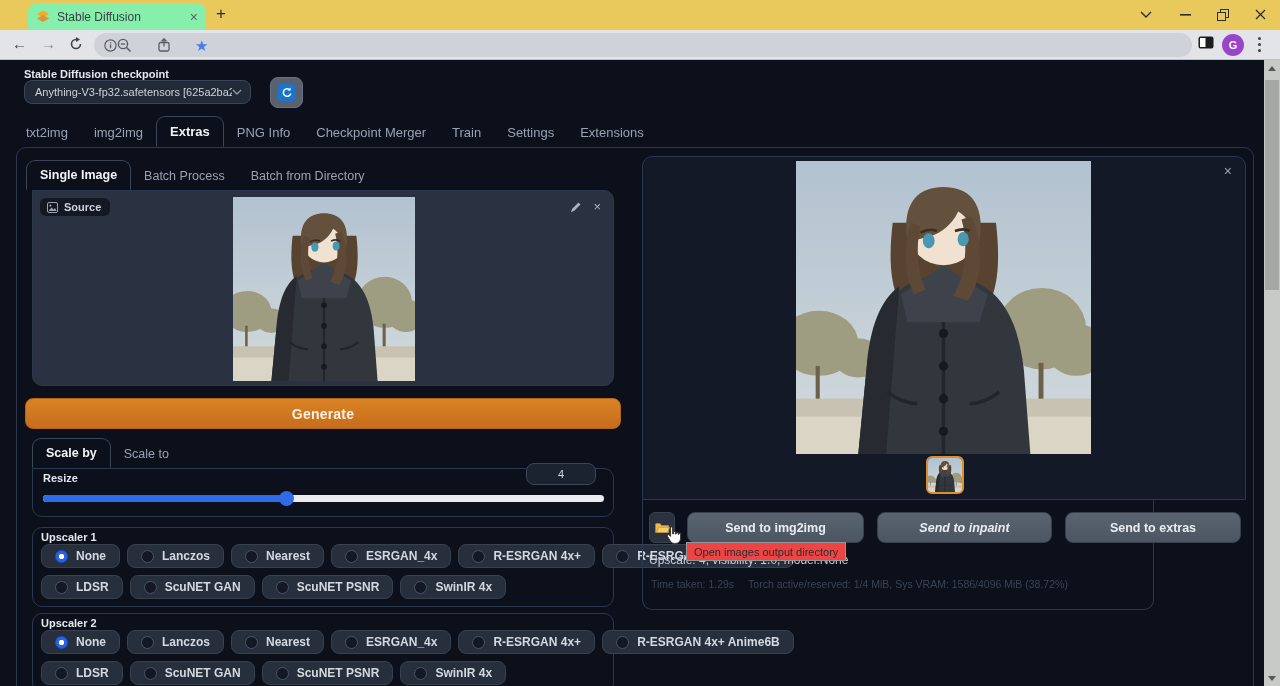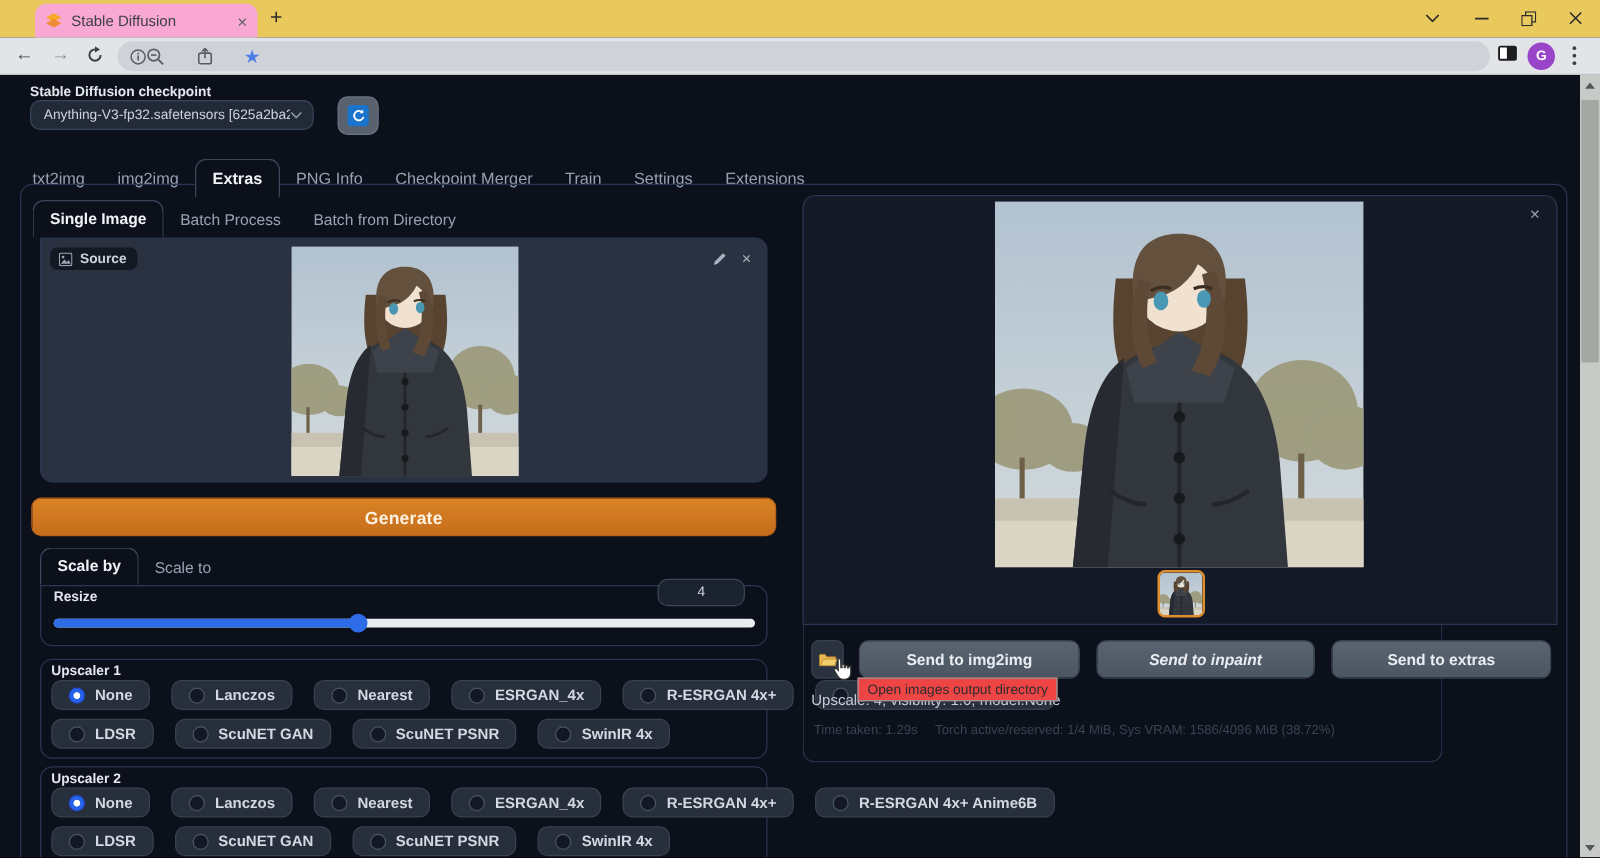--- a/index.html
+++ b/index.html
@@ -3,21 +3,21 @@
 <meta charset="utf-8">
 <style>
   html,body{margin:0;padding:0;background:#000;}
   .screen{position:relative;width:1280px;height:686px;overflow:hidden;
           font-family:"Liberation Sans",sans-serif;background:#0c101b;}
   .abs{position:absolute;}
   svg{display:block;}
 
   
   .titlebar{position:absolute;left:0;top:0;width:1280px;height:30px;background:#e9c95c;}
-  .btab{position:absolute;left:28px;top:3px;width:178px;height:27px;background:#f9a8d4;
+  .btab{position:absolute;left:28px;top:3px;width:178px;height:27px;background:#86efac;
         border-radius:9px 9px 0 0;display:flex;align-items:center;padding:0 8px;box-sizing:border-box;}
   .btab-title{font-size:12px;color:#3c4043;margin-left:7px;flex:1;white-space:nowrap;overflow:hidden;}
   .btab-close{font-size:14px;color:#5f6368;line-height:1;}
   .newtab{position:absolute;left:216px;top:4px;font-size:17px;color:#2c2c2c;font-weight:400;}
   .winctl{position:absolute;top:9px;}
   .toolbar{position:absolute;left:0;top:30px;width:1280px;height:30px;background:#e2e4e8;border-bottom:1px solid #bfc2c7;box-sizing:border-box;}
   .navic{position:absolute;top:36px;font-size:15px;color:#3d4246;line-height:1;}
   .omnibox{position:absolute;left:94px;top:33px;width:1098px;height:24px;background:#cfd3d9;border-radius:13px;
            display:flex;align-items:center;padding:0 10px;box-sizing:border-box;}
   .url{font-size:12.5px;color:#3a3f45;margin-left:9px;flex:1;}
@@ -61,21 +61,21 @@
 
   .scale-panel{position:absolute;left:32px;top:408px;width:582px;height:49px;border:1px solid #2b3650;
                border-radius:0 10px 10px 10px;box-sizing:border-box;z-index:2;}
   .numbox{position:absolute;left:493px;top:-6px;width:70px;height:22px;background:#1b2230;border:1px solid #3b4558;
           border-radius:8px;color:#d3d9e2;font-size:11px;display:flex;align-items:center;justify-content:center;box-sizing:border-box;}
   .slider{position:absolute;left:10px;top:26px;width:561px;height:7px;background:#e9ebee;border-radius:4px;}
   .slider-fill{position:absolute;left:0;top:0;height:7px;width:43.5%;background:#2e6be6;border-radius:4px 0 0 4px;}
   .slider-thumb{position:absolute;left:calc(43.5% - 8px);top:-4px;width:15px;height:15px;border-radius:50%;background:#2e6be6;}
 
   .fieldset{position:absolute;left:32px;width:582px;height:80px;border:1px solid #2b3650;border-radius:10px;box-sizing:border-box;}
-  .pill-row{position:absolute;left:8px;display:flex;gap:17px;}
+  .pill-row{position:absolute;left:8px;display:flex;gap:7px;}
   .pill{display:inline-flex;align-items:center;gap:8px;height:24px;padding:0 13px;background:#272e3c;border:1px solid #39414f;
         border-radius:8px;font-size:12px;font-weight:600;color:#d4d9e1;box-sizing:border-box;white-space:nowrap;}
   .radio{width:13px;height:13px;border-radius:50%;background:#131824;border:1px solid #4a5568;box-sizing:border-box;flex:0 0 auto;}
   .radio.on{border:1px solid #1d4ed8;background:radial-gradient(circle,#ffffff 0 2.4px,#2563eb 3px);}
 
   .gallery{position:absolute;left:642px;top:96px;width:604px;height:344px;background:#141927;border:1px solid #2b3650;
            border-radius:10px 10px 0 0;box-sizing:border-box;}
   .gal-close{position:absolute;right:13px;top:6px;font-size:14px;color:#98a2b3;}
   .thumb{position:absolute;left:283px;top:299px;width:34px;height:34px;border:2px solid #df8e2e;border-radius:6px;overflow:hidden;background:#1a2030;}
   .lowerbox{position:absolute;left:642px;top:440px;width:512px;height:110px;border:1px solid #2b3650;border-top:none;
@@ -237,21 +237,21 @@
     </div>
     <div class="refresh-btn">
       <span class="refresh-inner">
         <svg width="11" height="11" viewBox="0 0 11 11">
             <path d="M9 3 A3.8 3.8 0 1 0 9.8 6.5" stroke="#fff" stroke-width="1.5" fill="none"></path>
             <path d="M9.6 0.6 L9.6 3.6 L6.6 3.6 Z" fill="#fff"></path>
           </svg>
       </span>
     </div>
 
-    <div class="tabrow" style="left:13px;top:68px;height:29px;align-items:center;">
+    <div class="tabrow" style="left:13px;top:58px;height:29px;">
       <span class="tab-lbl">txt2img</span>
       <span class="tab-lbl">img2img</span>
       <span class="tab-lbl active">Extras</span>
       <span class="tab-lbl">PNG Info</span>
       <span class="tab-lbl">Checkpoint Merger</span>
       <span class="tab-lbl">Train</span>
       <span class="tab-lbl">Settings</span>
       <span class="tab-lbl">Extensions</span>
     </div>
 

